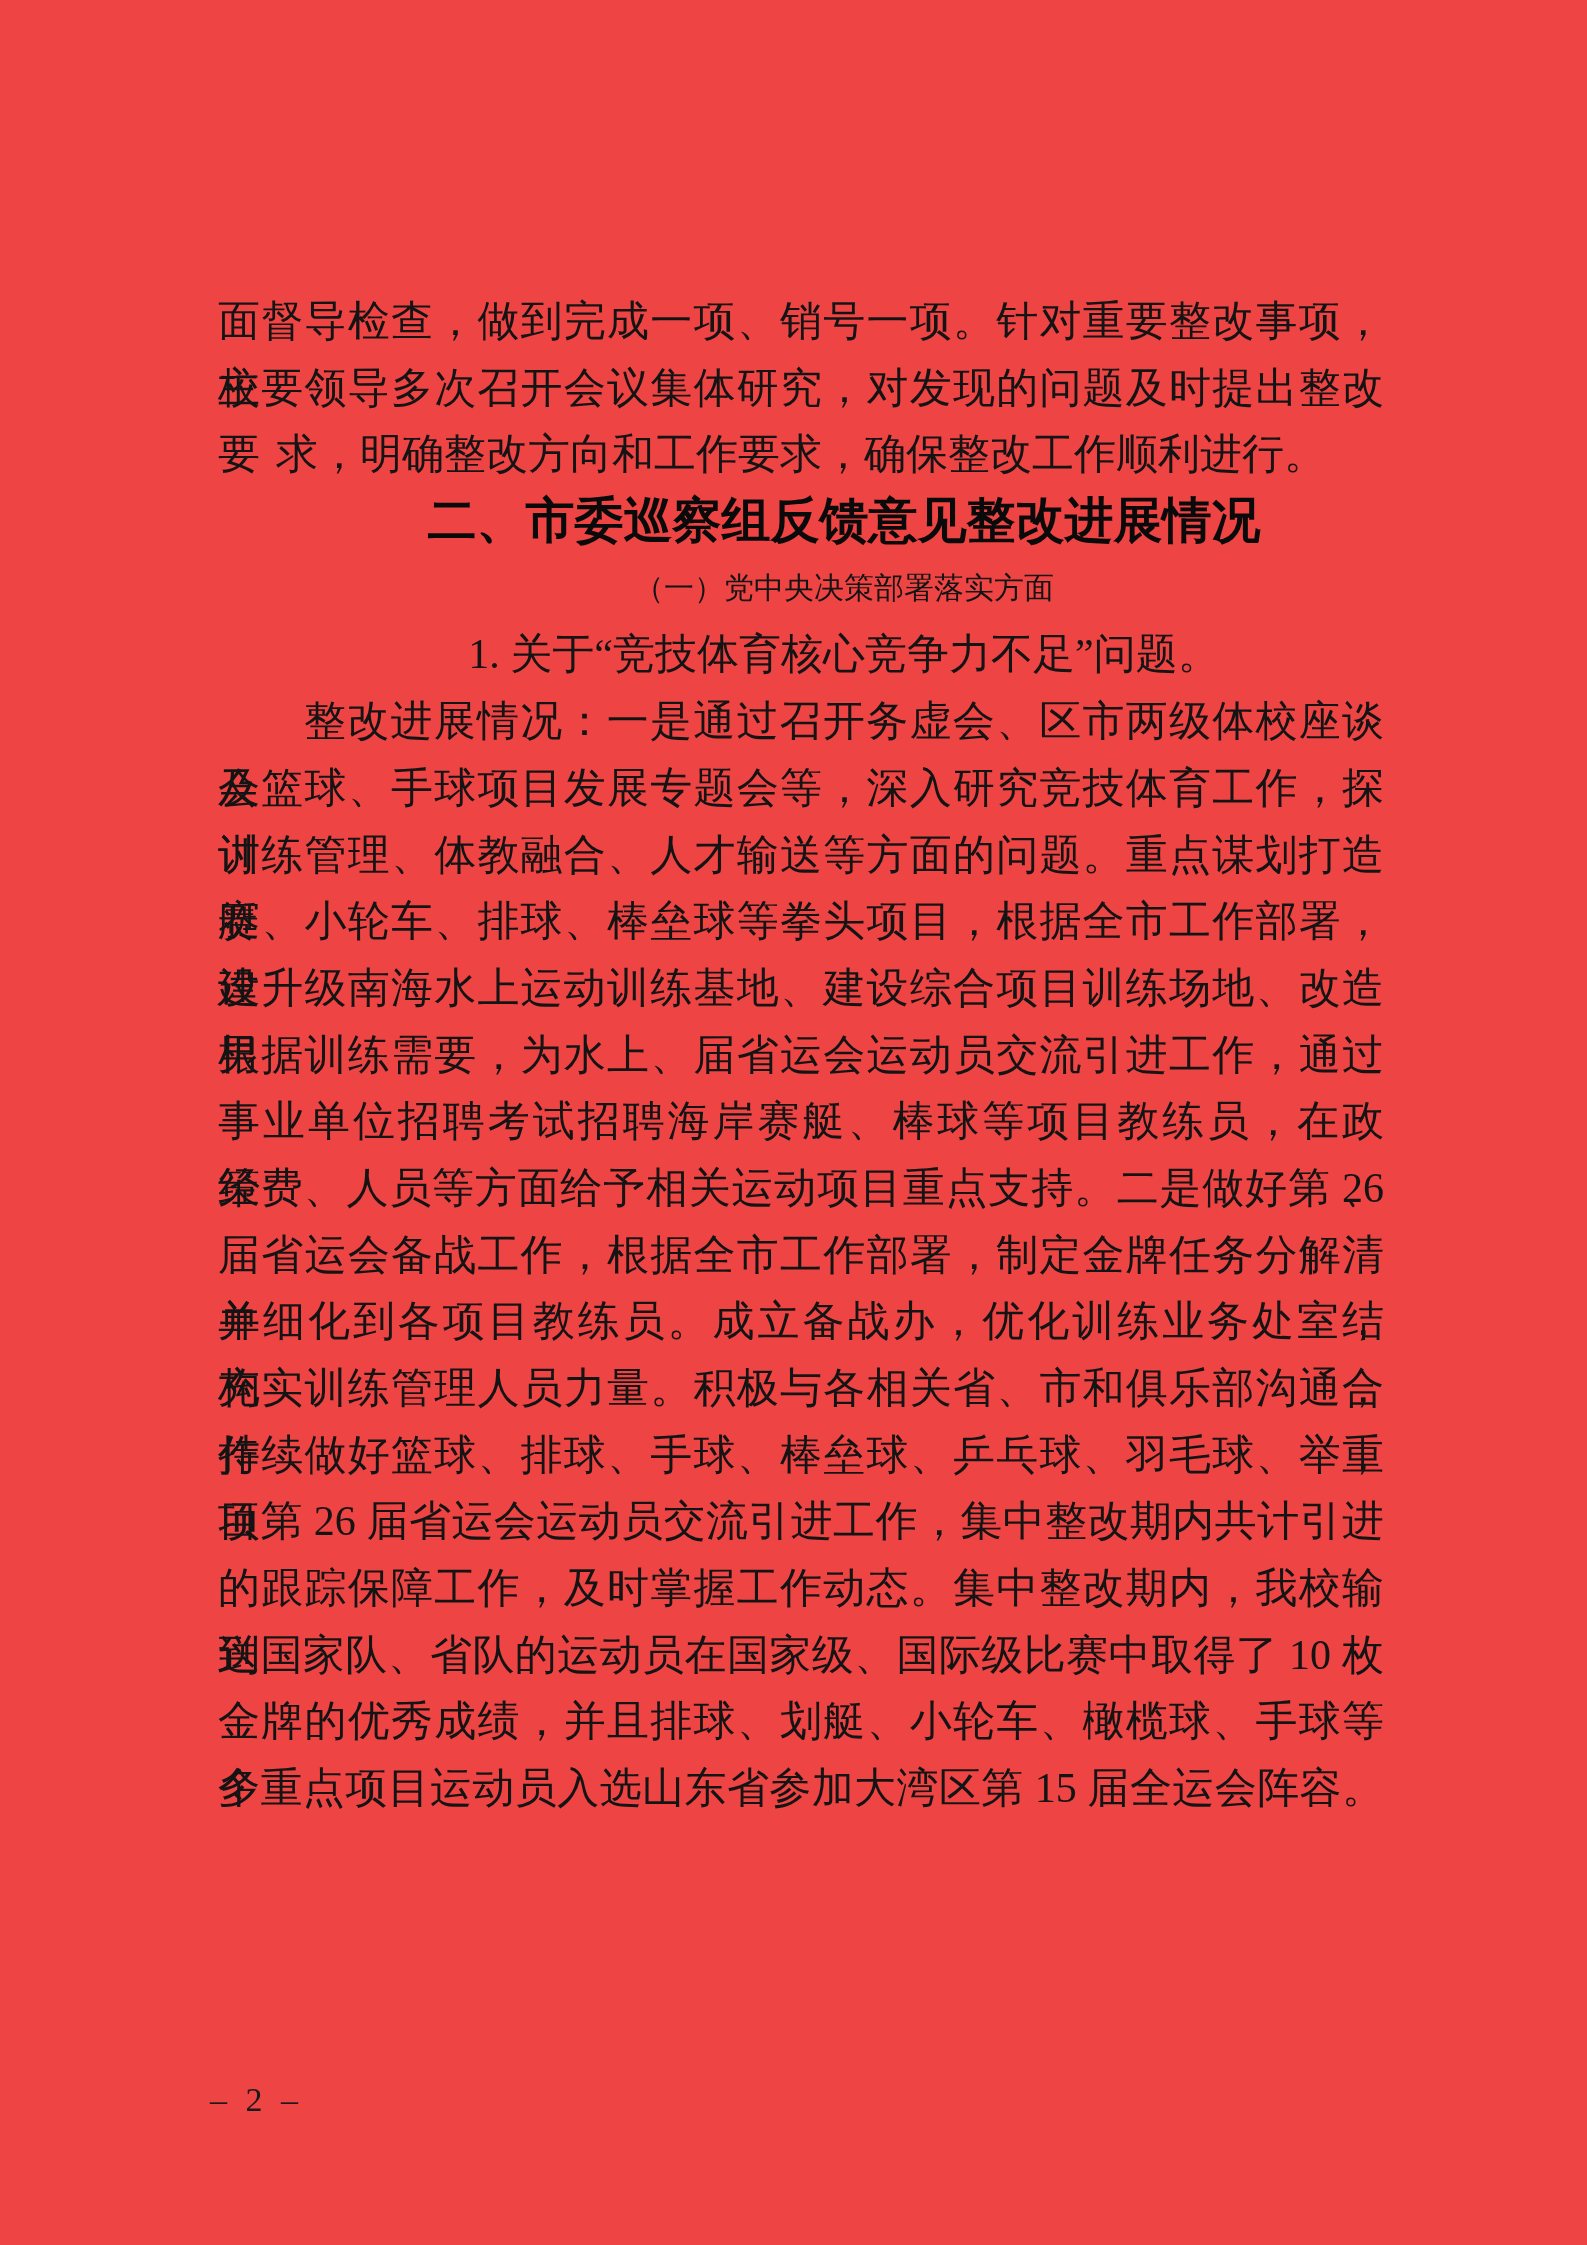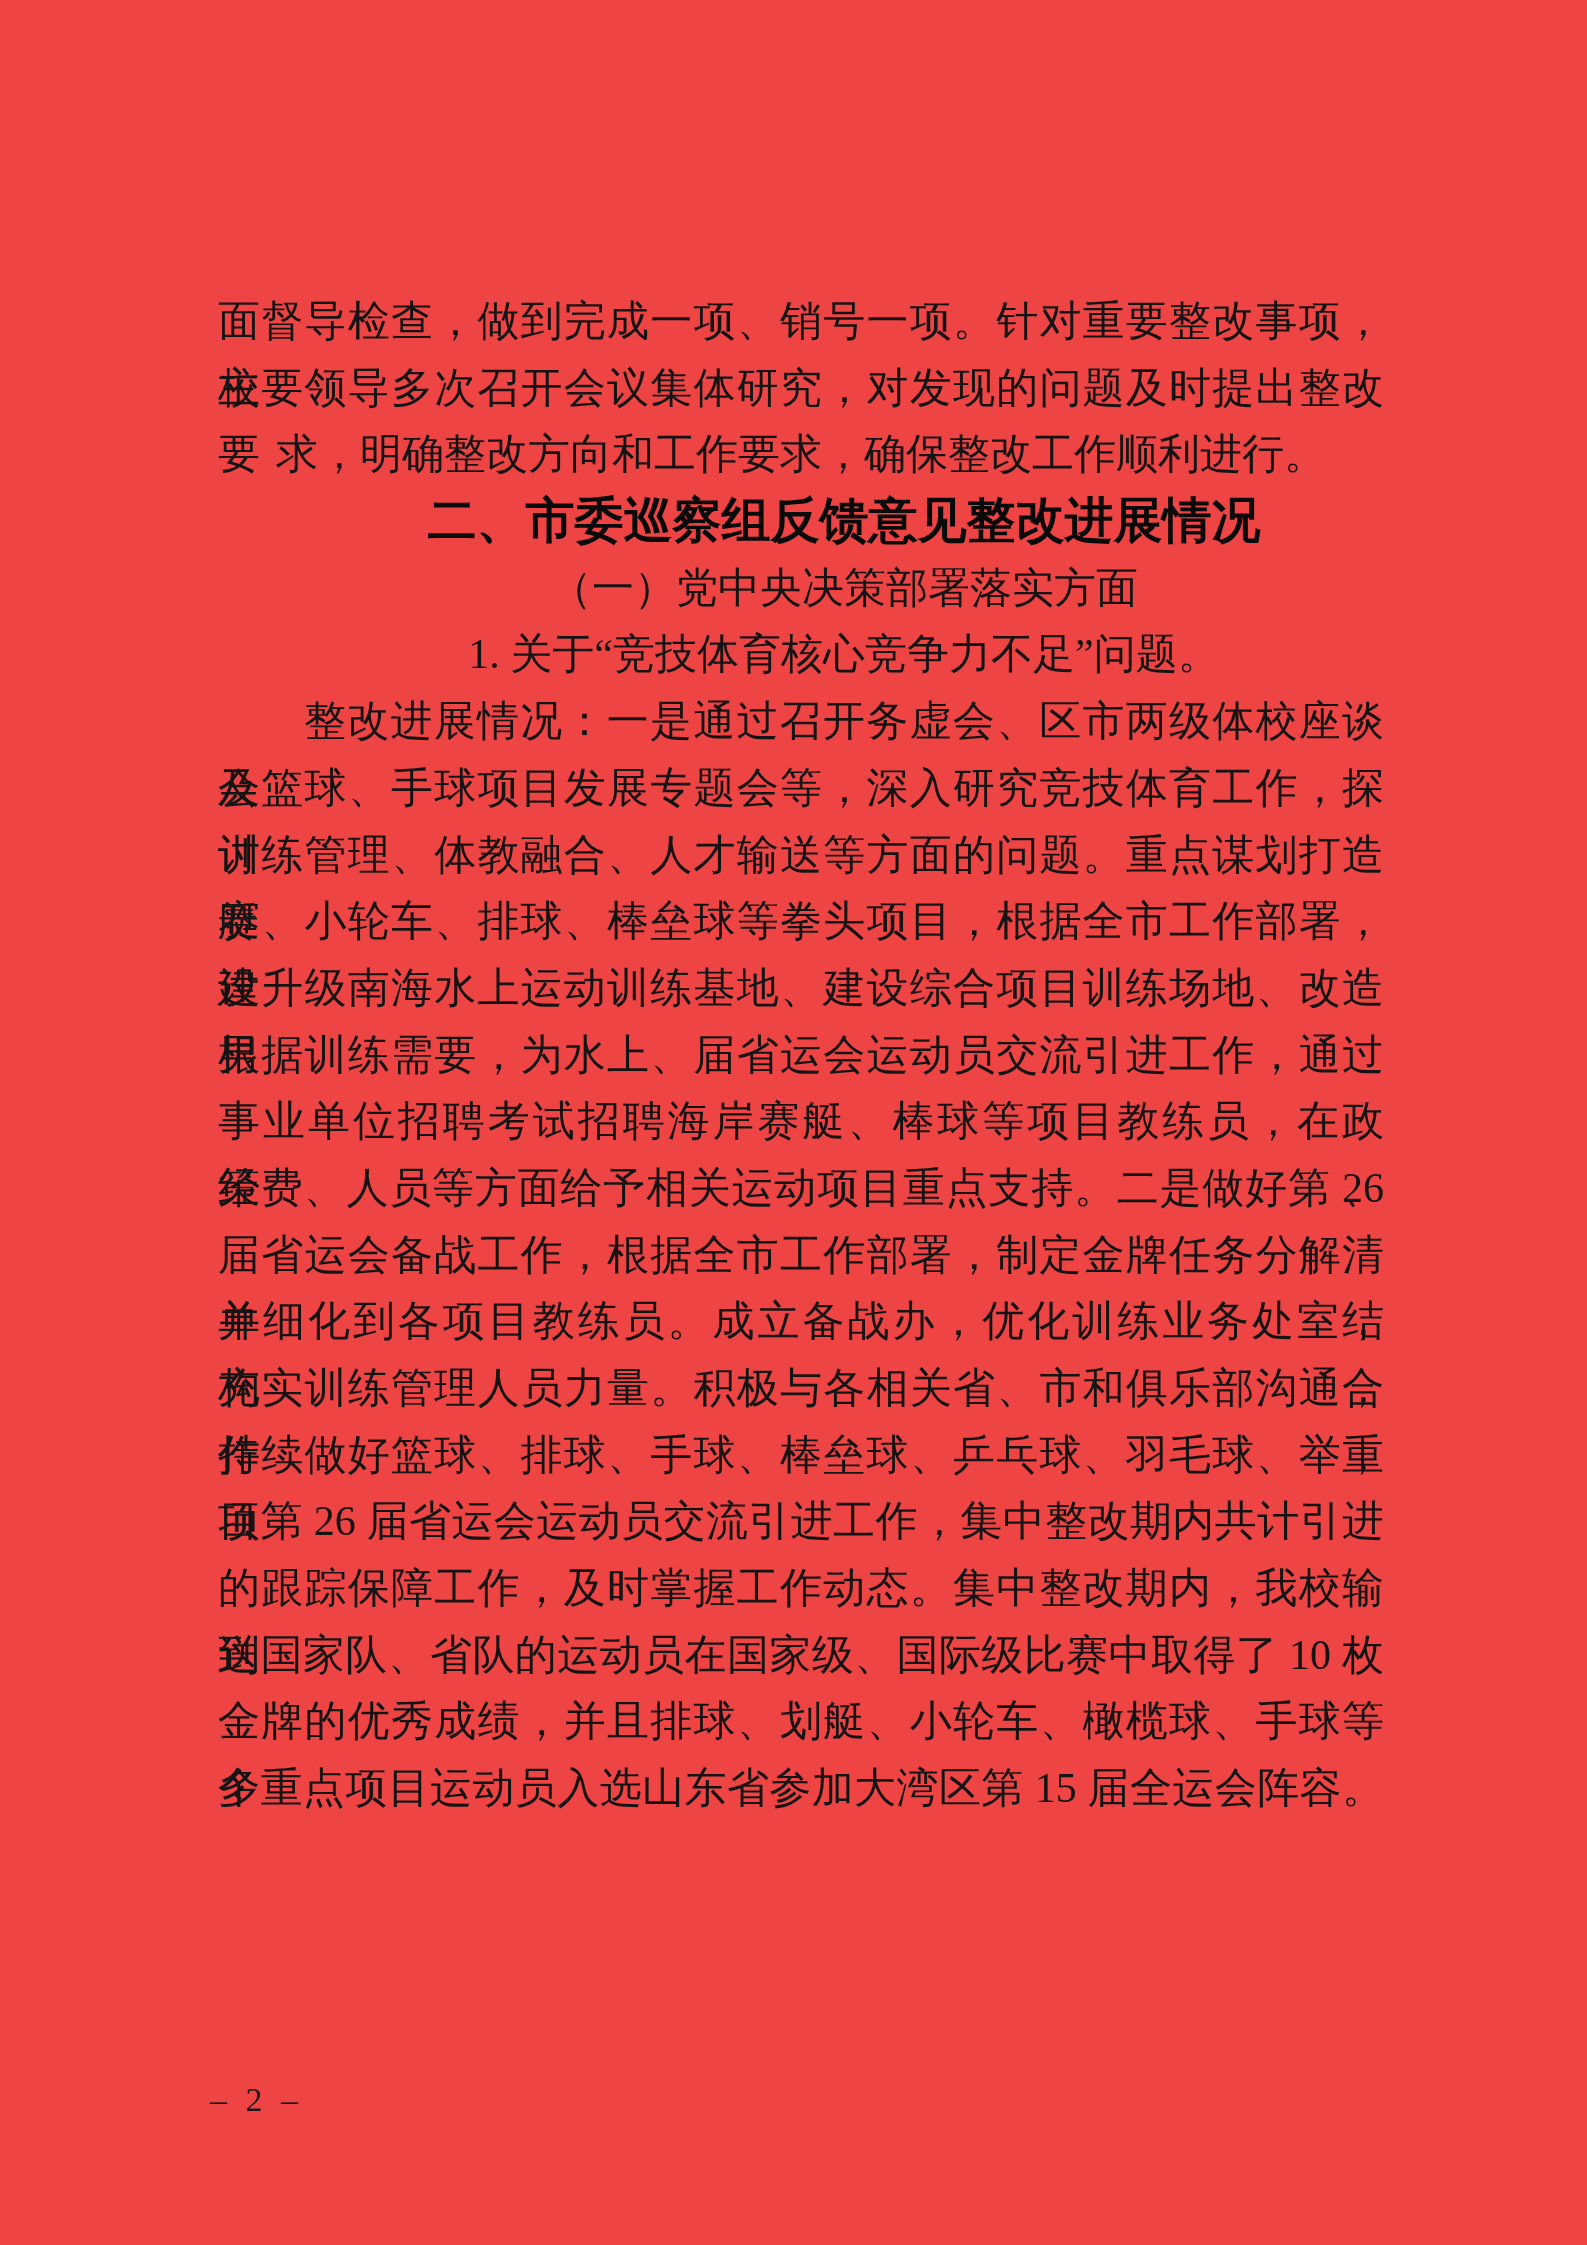--- a/index.html
+++ b/index.html
@@ -40,21 +40,21 @@
     text-indent: 86px;
   }
   .line.h2 {
     font-family: "DejaVu Sans", "Liberation Sans", sans-serif;
     font-weight: 700;
     font-size: 49px;
     color: #0a0a0a;
   }
   .line.h3 {
     font-family: "Liberation Serif", "DejaVu Serif", serif;
-    font-size: 42px;
+    font-size: 30px;
   }
   .footer {
     position: absolute;
     left: 210px;
     top: 2081px;
     font-family: "Liberation Serif", "DejaVu Serif", serif;
     font-size: 34px;
     letter-spacing: 5px;
     color: #1a1a1a;
   }

